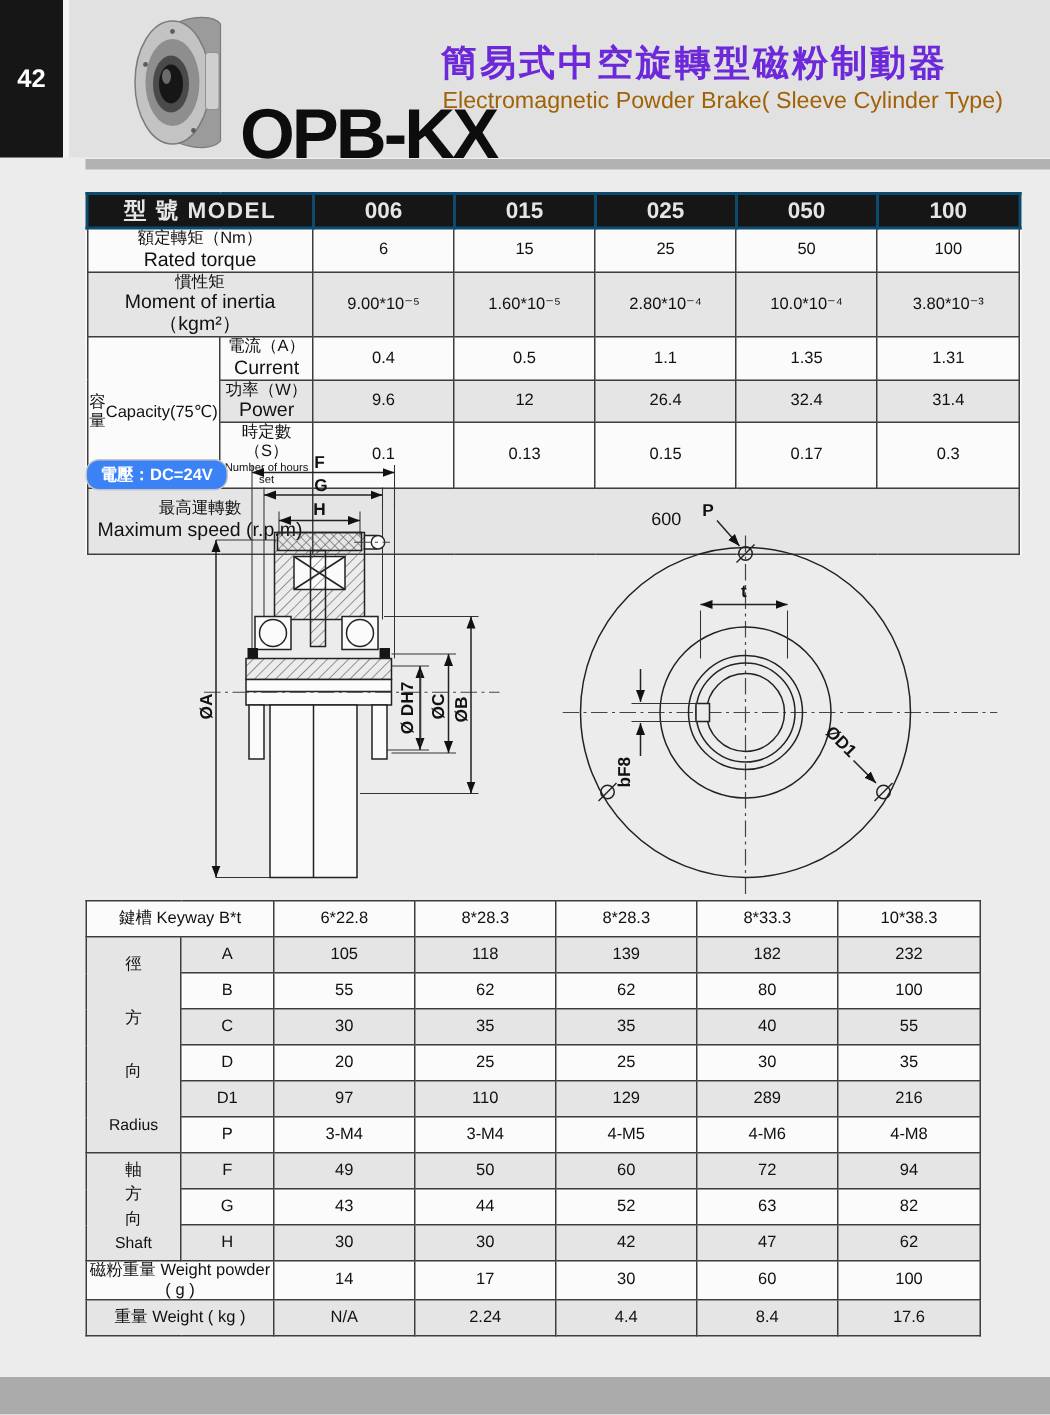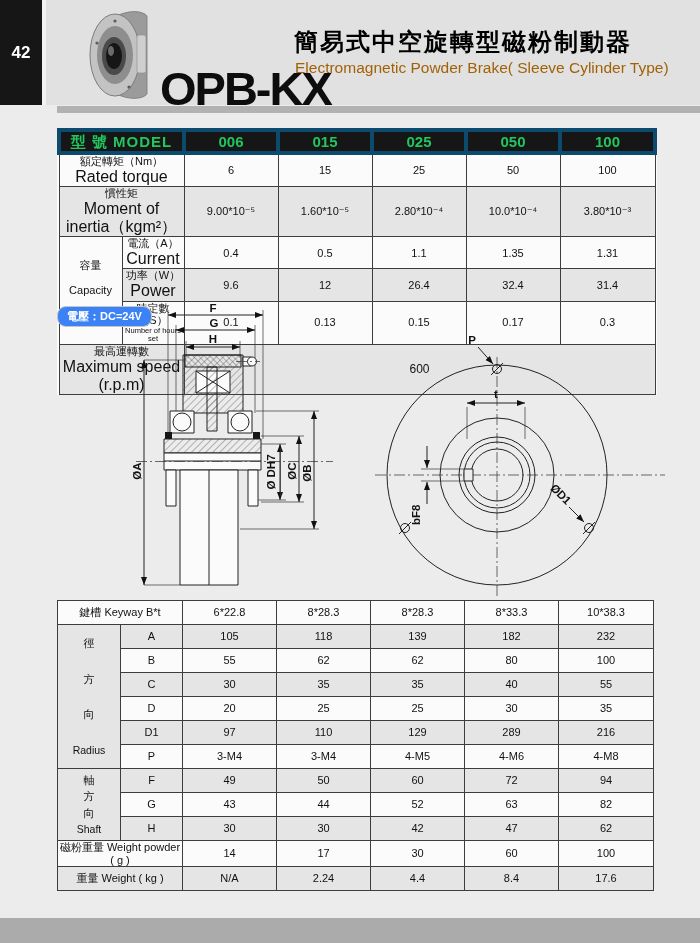--- a/index.html
+++ b/index.html
@@ -7,37 +7,37 @@
     width:700px;height:943px;position:relative;overflow:hidden;
     background:#ececec;font-family:"Liberation Sans","DejaVu Sans",sans-serif;color:#111;
   }
   
   .band{position:absolute;left:0;top:0;width:700px;height:105px;background:#e1e1e1;}
   .band-gap{position:absolute;left:42px;top:0;width:4px;height:105px;background:#f2f2f2;}
   .pagebox{position:absolute;left:0;top:0;width:42px;height:105px;background:#161616;color:#fff;
     display:flex;align-items:center;justify-content:center;font-size:17px;font-weight:bold;}
   .photo{position:absolute;left:84px;top:7px;}
   .modelcode{position:absolute;left:160px;top:28px;font-size:47px;font-weight:600;letter-spacing:-2px;color:#0d0d0d;margin-top:33px;}
-  .title-zh{position:absolute;left:294px;top:26px;font-size:24px;font-weight:bold;letter-spacing:2px;color:#000000;}
+  .title-zh{position:absolute;left:294px;top:26px;font-size:24px;font-weight:bold;letter-spacing:2px;color:#6d28d9;}
   .title-en{position:absolute;left:295px;top:59px;font-size:15.5px;color:#a16207;}
   .divider{position:absolute;left:57px;top:106px;width:643px;height:7px;background:#b2b2b2;}
   .bottombar{position:absolute;left:0;top:918px;width:700px;height:25px;background:#ababab;}
   
   table{border-collapse:collapse;table-layout:fixed;position:absolute;left:57px;background:#fbfbfb;}
   td{border:1px solid #3d3d3d;text-align:center;vertical-align:middle;padding:0 1px;font-size:11px;line-height:1.15;}
   tr.sh td{background:#e5e5e5;}
   td.wcell{background:#fbfbfb;}
   tr.hd{height:27px;}
-  tr.hd td{background:#161616;color:#22c55e;border:4px solid #0c4a6e;font-size:15px;font-weight:bold;}
+  tr.hd td{background:#161616;color:#e5e5e5;border:2px solid #0c4a6e;font-size:15px;font-weight:bold;}
   tr.hd td + td{border-left:1px solid #fff;}
   tr.hd td:first-child{letter-spacing:1px;}
   .l1{font-size:11px;}
-  .l2{font-size:16px;}
+  .l2{font-size:13px;}
   .tiny{font-size:7.5px;text-align:center;}
-  .capcell{display:flex;flex-direction:column;justify-content:space-between;align-items:center;height:64px;padding:3px 0;font-size:11px;}
+  .capcell{display:flex;flex-direction:row;justify-content:space-between;align-items:center;height:64px;padding:3px 0;font-size:11px;}
   .vgroup{display:flex;flex-direction:column;justify-content:space-around;align-items:center;font-size:11px;}
   .vg-r{min-height:142px;}
   .vg-s{min-height:66px;}
   .vgroup .gen{font-size:10.5px;}
   #spec{top:128px;}
   #spec tr{height:23px;}
   #dims{top:600px;}
   #dims tr{height:24px;}
   .val{font-size:11px;}
   .badge{position:absolute;left:57px;top:306px;background:#3b82f6;color:#fff;font-size:11px;font-weight:bold;

